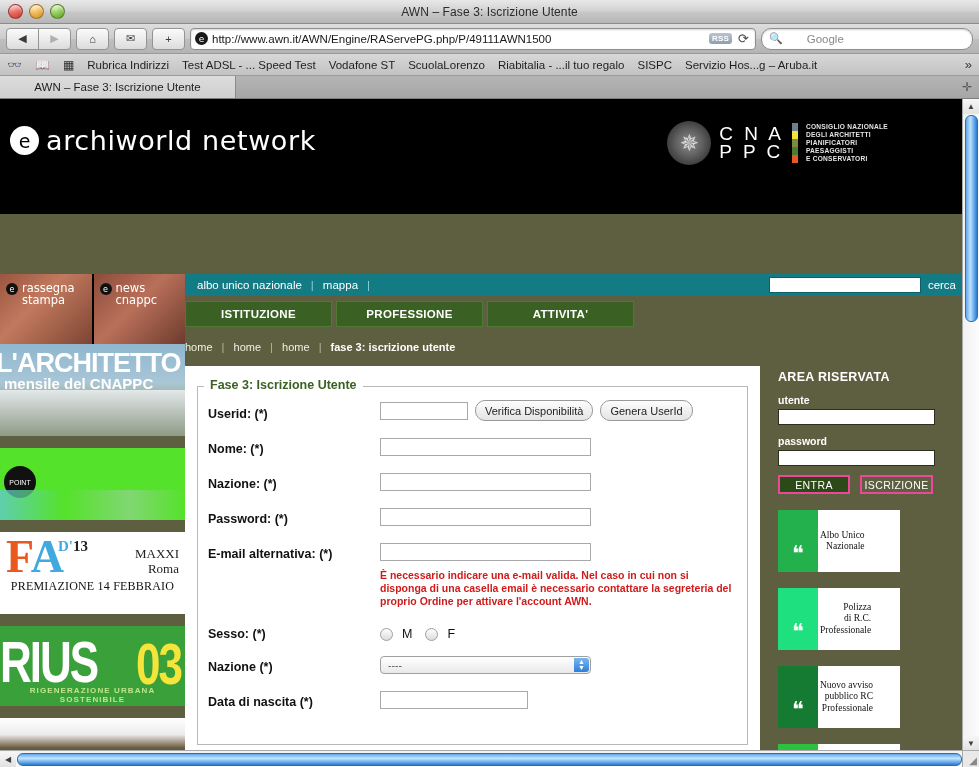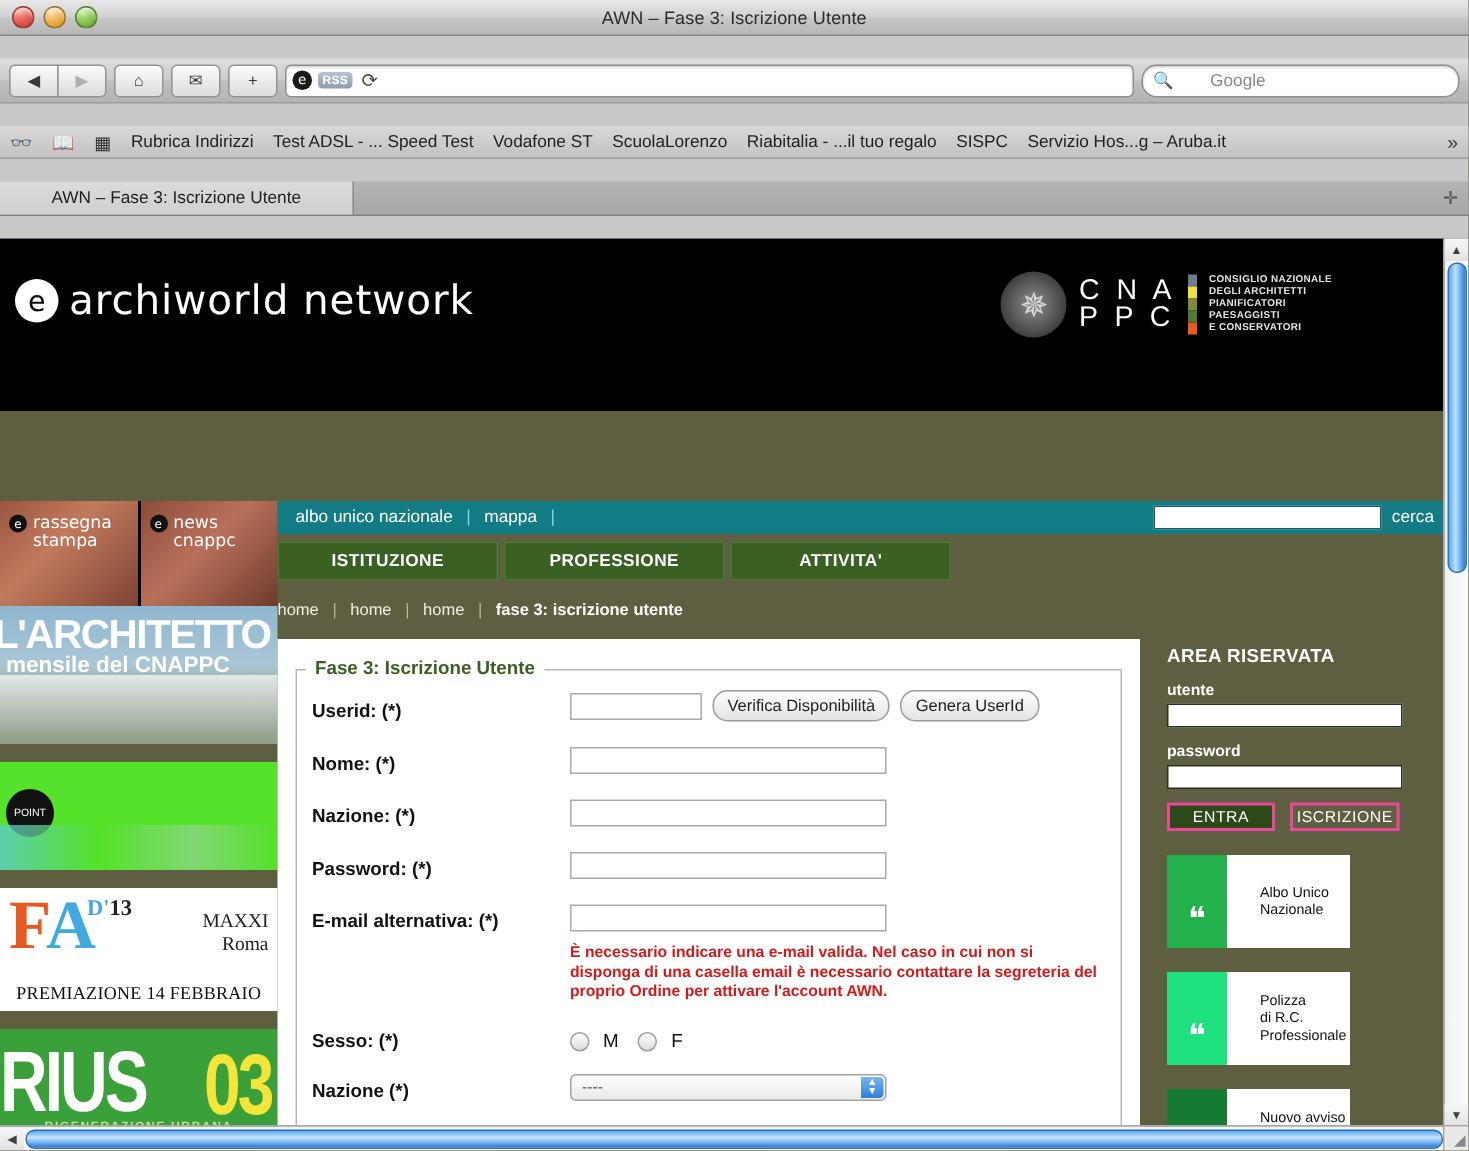--- a/index.html
+++ b/index.html
@@ -2,21 +2,21 @@
 <html><head>
 <meta charset="utf-8">
 <style>
   html,body{margin:0;padding:0;}
   body{
     width:979px;height:767px;overflow:hidden;
     font-family:"Liberation Sans",sans-serif;
     background:#c8c8c8;
     -webkit-font-smoothing:antialiased;
   }
-  .win{width:979px;height:767px;position:relative;display:flex;flex-direction:column;gap:15px;}
+  .win{width:979px;height:767px;position:relative;display:flex;flex-direction:column;}
 
   
   .titlebar{
     height:23px;flex:0 0 23px;position:relative;
     background:linear-gradient(to bottom,#e8e8e8 0%,#d3d3d3 45%,#c6c6c6 55%,#b6b6b6 100%);
     border-bottom:1px solid #8a8a8a;
     display:flex;align-items:center;
   }
   .lights{display:flex;gap:6px;padding-left:8px;}
   .light{width:13px;height:13px;border-radius:50%;border:1px solid rgba(0,0,0,.32);
@@ -202,22 +202,22 @@
   .ar-lab{color:#fff;font-size:10.5px;font-weight:bold;margin-top:10px;}
   .ar-inp{width:157px;height:16px;background:#fff;border:1px solid #2e2e1e;margin-top:3px;box-sizing:border-box;}
   .ar-btns{display:flex;gap:10px;margin-top:9px;}
   .ar-btn{height:15px;display:flex;align-items:center;justify-content:center;
     color:#fff;font-size:10.5px;letter-spacing:.4px;border:2px solid #ec4899;}
   .ar-entra{width:68px;background:#2c4a18;}
   .ar-iscr{width:69px;background:#5e5e40;}
   .banner{width:122px;height:62px;display:flex;margin-top:16px;background:#fff;}
   .banner .bq{width:40px;flex:0 0 40px;display:flex;align-items:flex-end;justify-content:center;
     color:#fff;font-size:22px;line-height:22px;padding-bottom:7px;font-family:"DejaVu Serif",serif;}
-  .banner .btxt{flex:1;display:flex;align-items:center;padding-left:22px;
-    font-size:9.5px;line-height:11.5px;color:#111;font-family:Liberation Sans, sans-serif;}
+  .banner .btxt{flex:1;display:flex;align-items:center;padding-left:2px;
+    font-size:9.5px;line-height:11.5px;color:#111;font-family:Liberation Serif, serif;text-align:right;}
 
   
   .leftcol{position:absolute;left:0;top:245px;width:185px;}
   .limg{width:185px;position:relative;overflow:hidden;margin-bottom:12px;}
 
   
   .vscroll{
     position:absolute;right:0;top:0;bottom:16px;width:16px;
     background:linear-gradient(to right,#f2f2f2,#fbfbfb);border-left:1px solid #a9a9a9;
     display:flex;flex-direction:column;align-items:center;
@@ -256,20 +256,21 @@
   <div class="toolbar">
     <div class="tb-pair">
       <div class="tb-btn">◀</div>
       <div class="tb-btn dim">▶</div>
     </div>
     <div class="tb-btn">⌂</div>
     <div class="tb-btn">✉</div>
     <div class="tb-btn">+</div>
     <div class="urlbar">
       <span class="fav">e</span>
+      <span class="urltext">http://www.awn.it/AWN/Engine/RAServePG.php/P/49111AWN1500</span>
       <span class="rss">RSS</span>
       <span class="reload">⟳</span>
     </div>
     <div class="searchbar">
       <span class="mag">🔍</span>
       <span class="ph">Google</span>
     </div>
   </div>
 
   <div class="bookmarks">
@@ -349,21 +350,21 @@
           <div class="limg" style="height:72px;background:#55e22a;">
             <div style="position:absolute;left:4px;top:18px;width:32px;height:32px;border-radius:50%;background:#111;color:#fff;font-size:7px;display:flex;align-items:center;justify-content:center;">POINT</div>
             <div style="position:absolute;left:0;right:0;bottom:0;height:30px;background:linear-gradient(to right,#62c9d8 0%,#55e22a 35%,#8fd38a 70%,#55e22a 100%);opacity:.75;"></div>
           </div>
           <div class="limg" style="height:82px;background:#fff;">
             <div style="position:absolute;left:6px;top:2px;font-size:46px;font-weight:bold;line-height:46px;font-family:'Liberation Serif',serif;">
               <span style="color:#e8581f;">F</span><span style="color:#3fa9e0;">A</span>
             </div>
             <div style="position:absolute;left:58px;top:6px;color:#3fa9e0;font-size:15px;font-weight:bold;font-family:Liberation Serif, serif;">D'<span style="color:#222;">13</span></div>
             <div style="position:absolute;right:6px;top:14px;text-align:right;color:#222;font-size:13px;line-height:15px;font-family:'Liberation Serif',serif;">MAXXI<br>Roma</div>
-            <div style="position:absolute;left:0;right:0;bottom:4px;text-align:center;color:#111;font-size:12px;letter-spacing:.2px;font-family:'Liberation Serif',serif;">PREMIAZIONE 14 FEBBRAIO</div>
+            <div style="position:absolute;left:0;right:0;bottom:20px;text-align:center;color:#111;font-size:12px;letter-spacing:.2px;font-family:'Liberation Serif',serif;">PREMIAZIONE 14 FEBBRAIO</div>
           </div>
           <div class="limg" style="height:80px;background:#3aa03a;">
             <div style="position:absolute;left:0;top:4px;color:#fff;font-size:44px;font-weight:bold;letter-spacing:-2px;transform:scaleY(1.3);transform-origin:left top;">RIUS</div>
             <div style="position:absolute;right:4px;top:6px;color:#f5e53a;font-size:44px;font-weight:bold;letter-spacing:-2px;transform:scaleY(1.3);transform-origin:right top;">03</div>
             <div style="position:absolute;left:0;right:0;bottom:2px;text-align:center;color:#bfe58a;font-size:8px;font-weight:bold;letter-spacing:1.1px;">RIGENERAZIONE URBANA SOSTENIBILE</div>
           </div>
           <div class="limg" style="height:30px;background:linear-gradient(to bottom,#fefefe 0%,#ececec 55%,#6d5a3e 100%);"></div>
         </div>
 
         <div class="contentcol">

